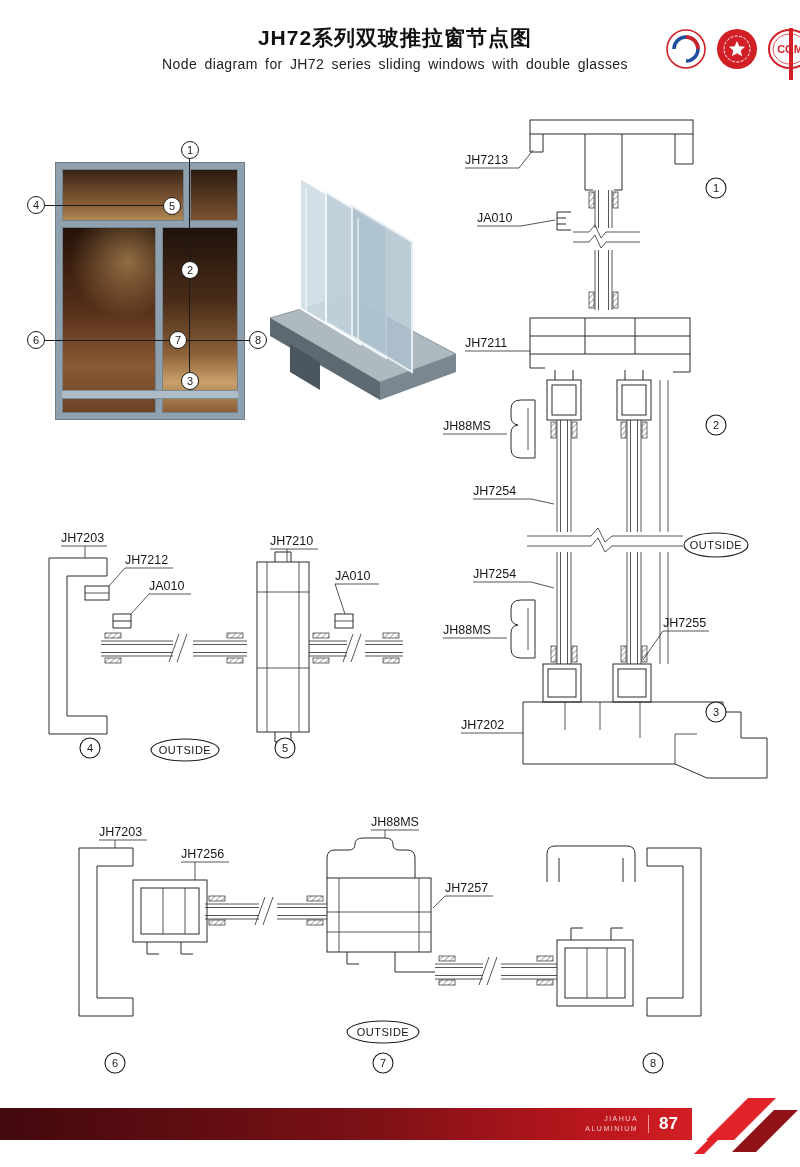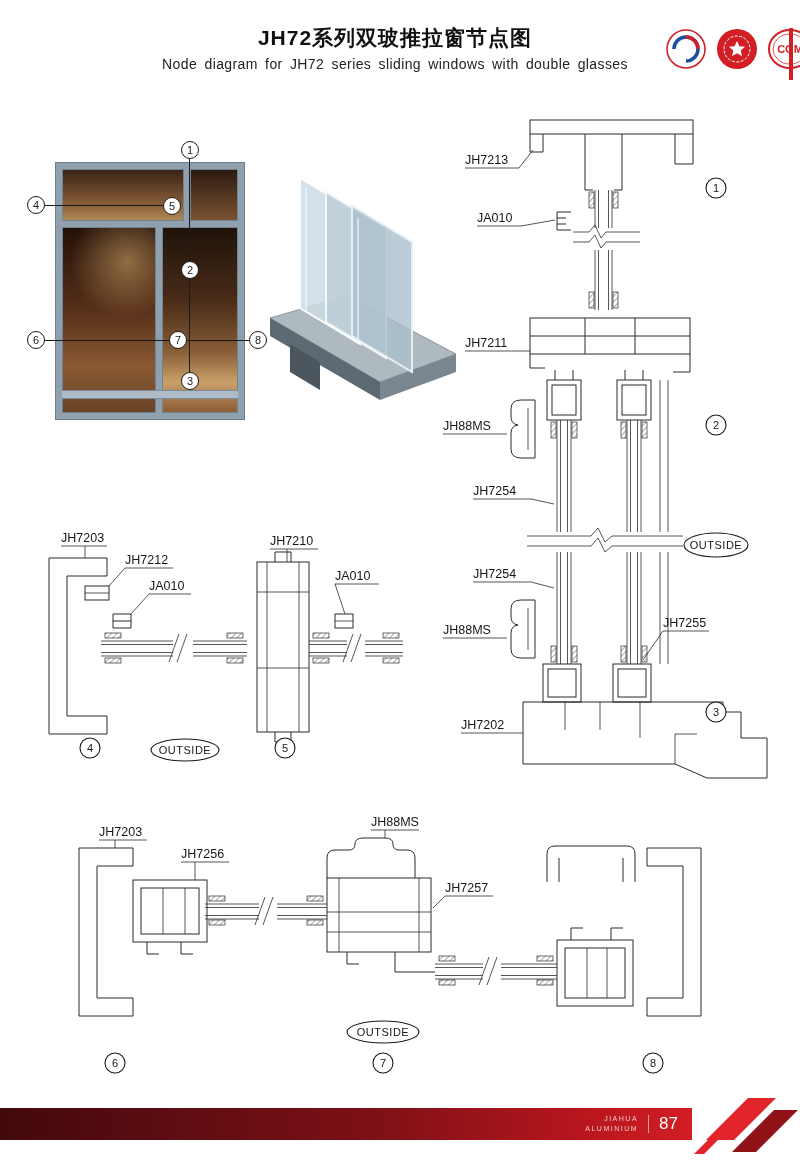--- a/index.html
+++ b/index.html
@@ -45,21 +45,21 @@
   .thin{fill:none;stroke:#2b2b2b;stroke-width:.8;}
   .gask{stroke:#2b2b2b;stroke-width:.7;}
   .cir{fill:#fff;stroke:#1a1a1a;stroke-width:1.1;}
 
   
   .footer-bar{position:absolute;left:0;top:1108px;width:692px;height:32px;
       background:linear-gradient(90deg,#42090d,#7e1116 55%,#b9161d 85%,#d21e24);
       display:flex;align-items:center;justify-content:flex-end;gap:10px;padding-right:14px;box-sizing:border-box;}
   .brand{font-size:7px;letter-spacing:1.5px;color:#f2c9c9;text-align:right;line-height:1.5;}
   .fdiv{width:1px;height:18px;background:rgba(255,255,255,.55);}
-  .pagenum{color:#fff;font-size:17px;font-weight:normal;}
+  .pagenum{color:#fff;font-size:17px;font-weight:bold;}
 </style>
 </head>
 <body>
 
 <div id="page">
 
   <div class="title-wrap">
     <h1>JH72系列双玻推拉窗节点图</h1>
     <div class="subtitle">Node diagram for JH72 series sliding windows with double glasses</div>
   </div>

